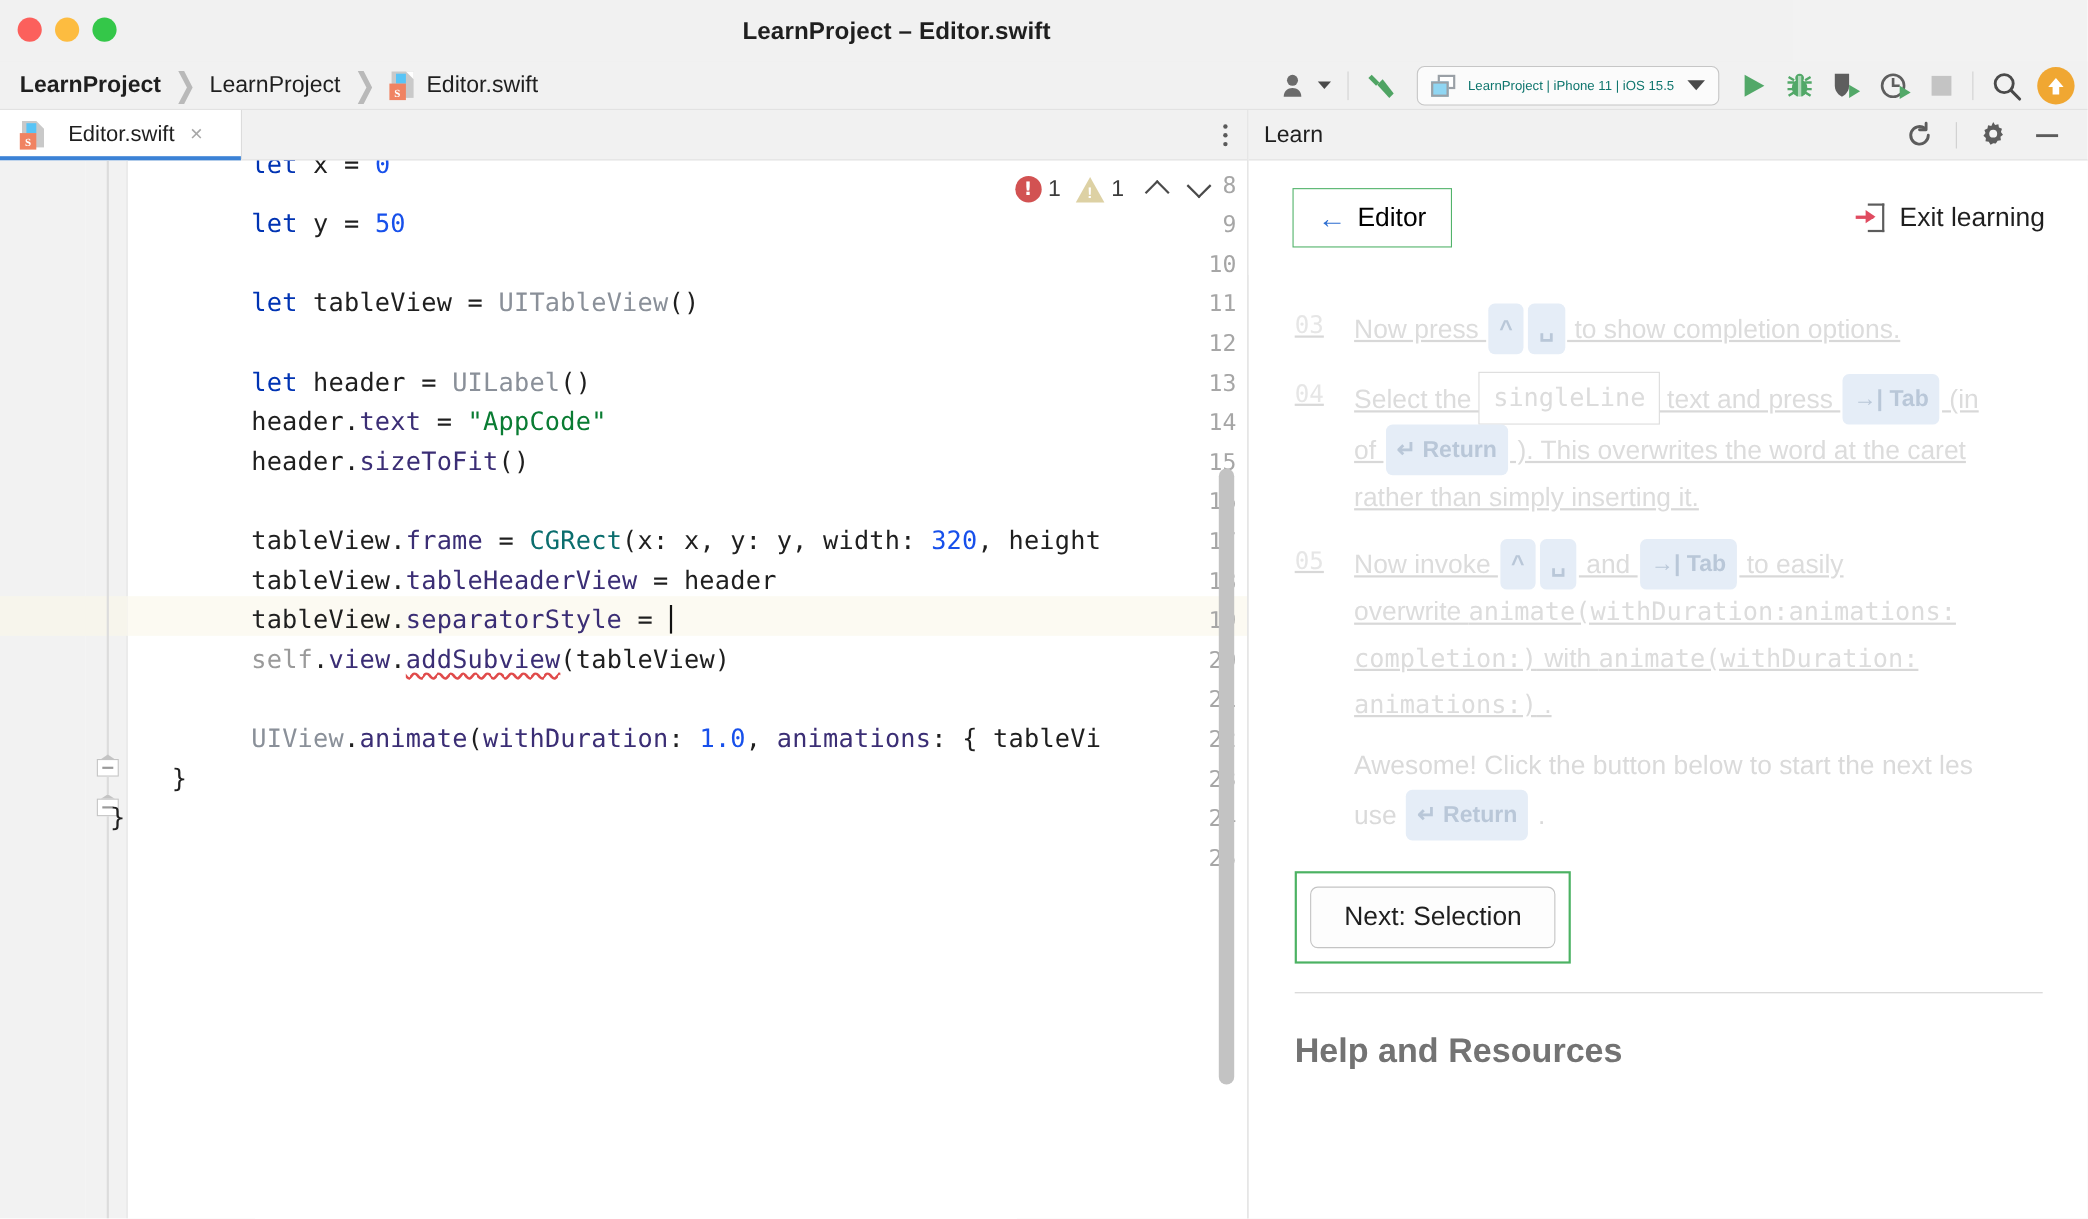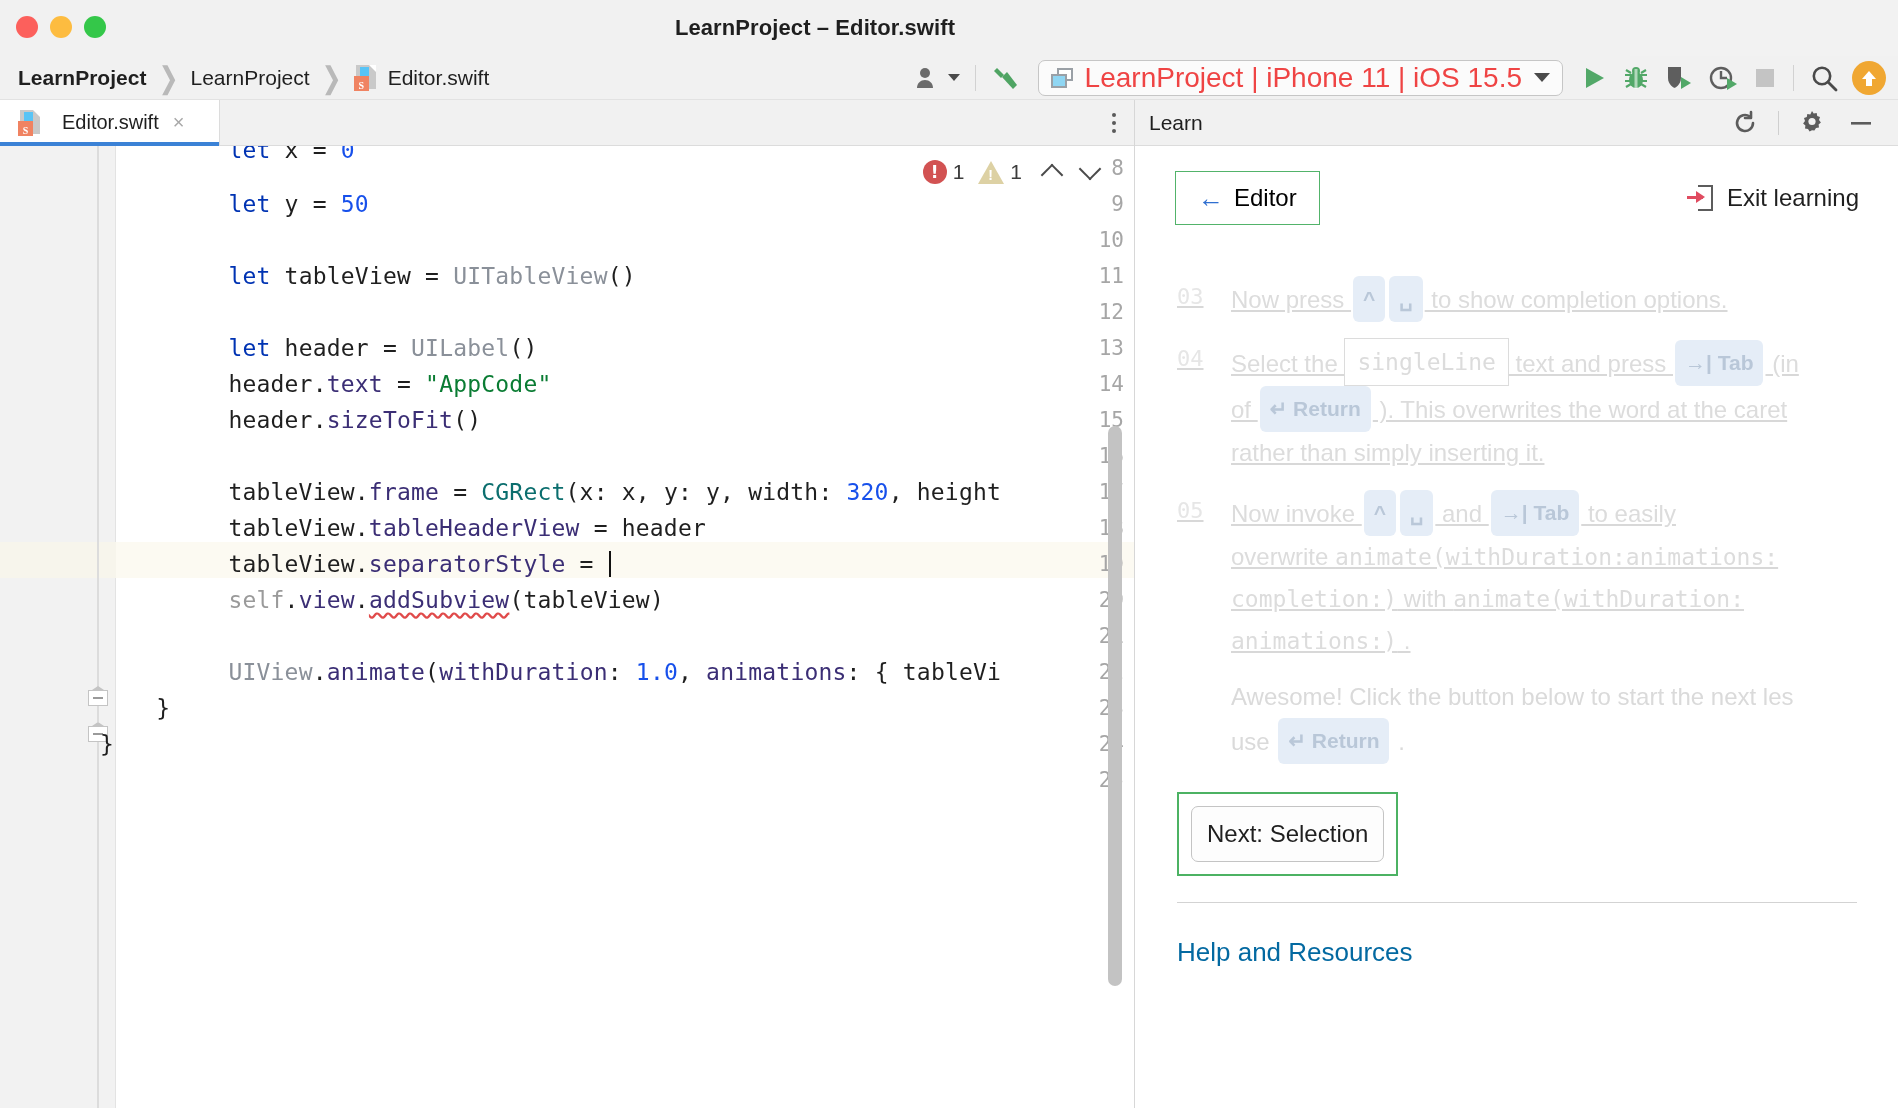--- a/index.html
+++ b/index.html
@@ -82,21 +82,21 @@
     height: 40px; padding: 0 7px; cursor: default;
   }
   .tb-sep {
     width: 1px; height: 26px; background: #d2d2d2; margin: 0 8px;
   }
   #run-config {
     display: flex; align-items: center; gap: 12px;
     border: 1px solid #c6c6c6; border-radius: 7px;
     background: #fbfbfb; height: 36px; padding: 0 12px; margin: 0 10px;
   }
-  #run-config .label { font-size: 28px; color: #ef4444; white-space: nowrap; }
+  #run-config .label { font-size: 12px; color: #0f766e; white-space: nowrap; }
   .sim-ico {
     position: relative; width: 22px; height: 20px; flex: none;
   }
   .sim-ico .back { position:absolute; right:0; top:0; width:16px; height:13px;
     border:2px solid #9aa0a6; background:#fff; }
   .sim-ico .front{ position:absolute; left:0; bottom:0; width:16px; height:14px;
     border:2px solid #9aa0a6; background:#8fd6f3; }
   .caret-dn {
     width:0;height:0;border-left:8px solid transparent;border-right:8px solid transparent;
     border-top:9px solid #4a4a4a;
@@ -319,28 +319,28 @@
   .para {
     padding: 6px 0 0 96px; font-size: 24px; line-height: 42px; color: #dadada;
     width: 760px;
   }
   #next-wrap {
     margin: 28px 0 0 42px; border: 2px solid #4cb263;
     display: inline-block; padding: 12px;
   }
   #next-button {
     border: 1px solid #c4c4c4; border-radius: 7px; background: #fdfdfd;
-    font-size: 24px; color: #1f1f1f; padding: 13px 15px;
+    font-size: 24px; color: #1f1f1f; padding: 13px 30px;
     font-family: "Liberation Sans", sans-serif;
   }
   #learn-divider {
     margin: 26px 42px 0 42px; height: 1px; background: #d3d3d3;
   }
   #help-title {
-    margin: 34px 0 0 42px; font-size: 26px; font-weight: normal; color: #0369a1;
+    margin: 34px 0 0 42px; font-size: 31px; font-weight: bold; color: #737373;
   }
 </style>
 </head>
 <body>
 
 <div id="app">
 
   <div id="titlebar">
     <div id="traffic">
       <span class="dot red"></span>

